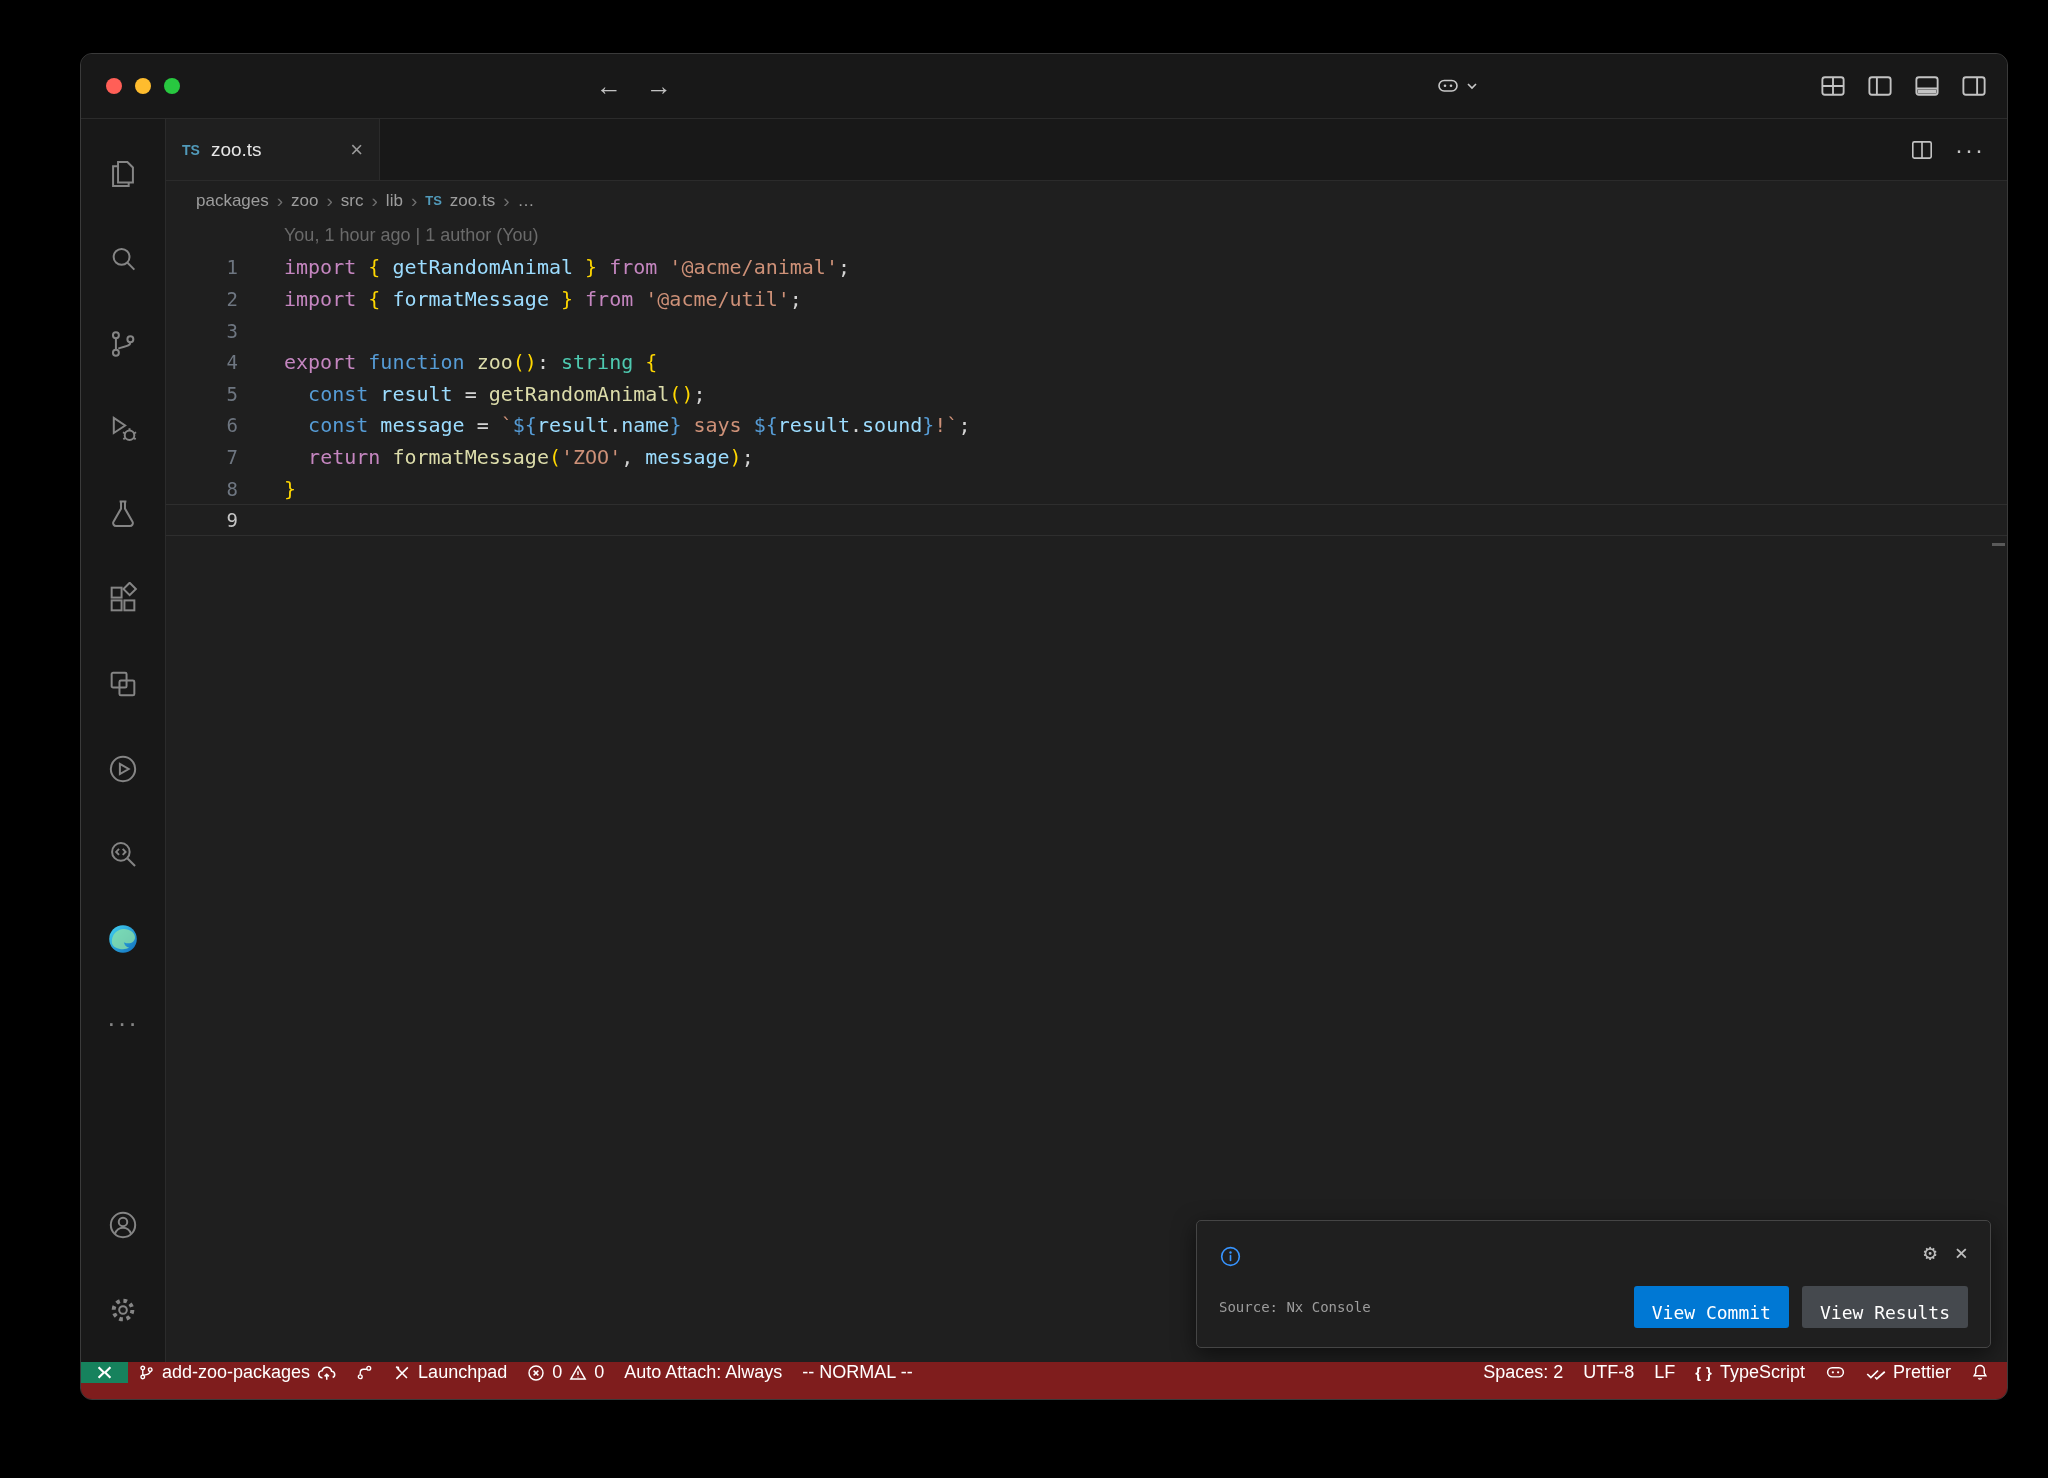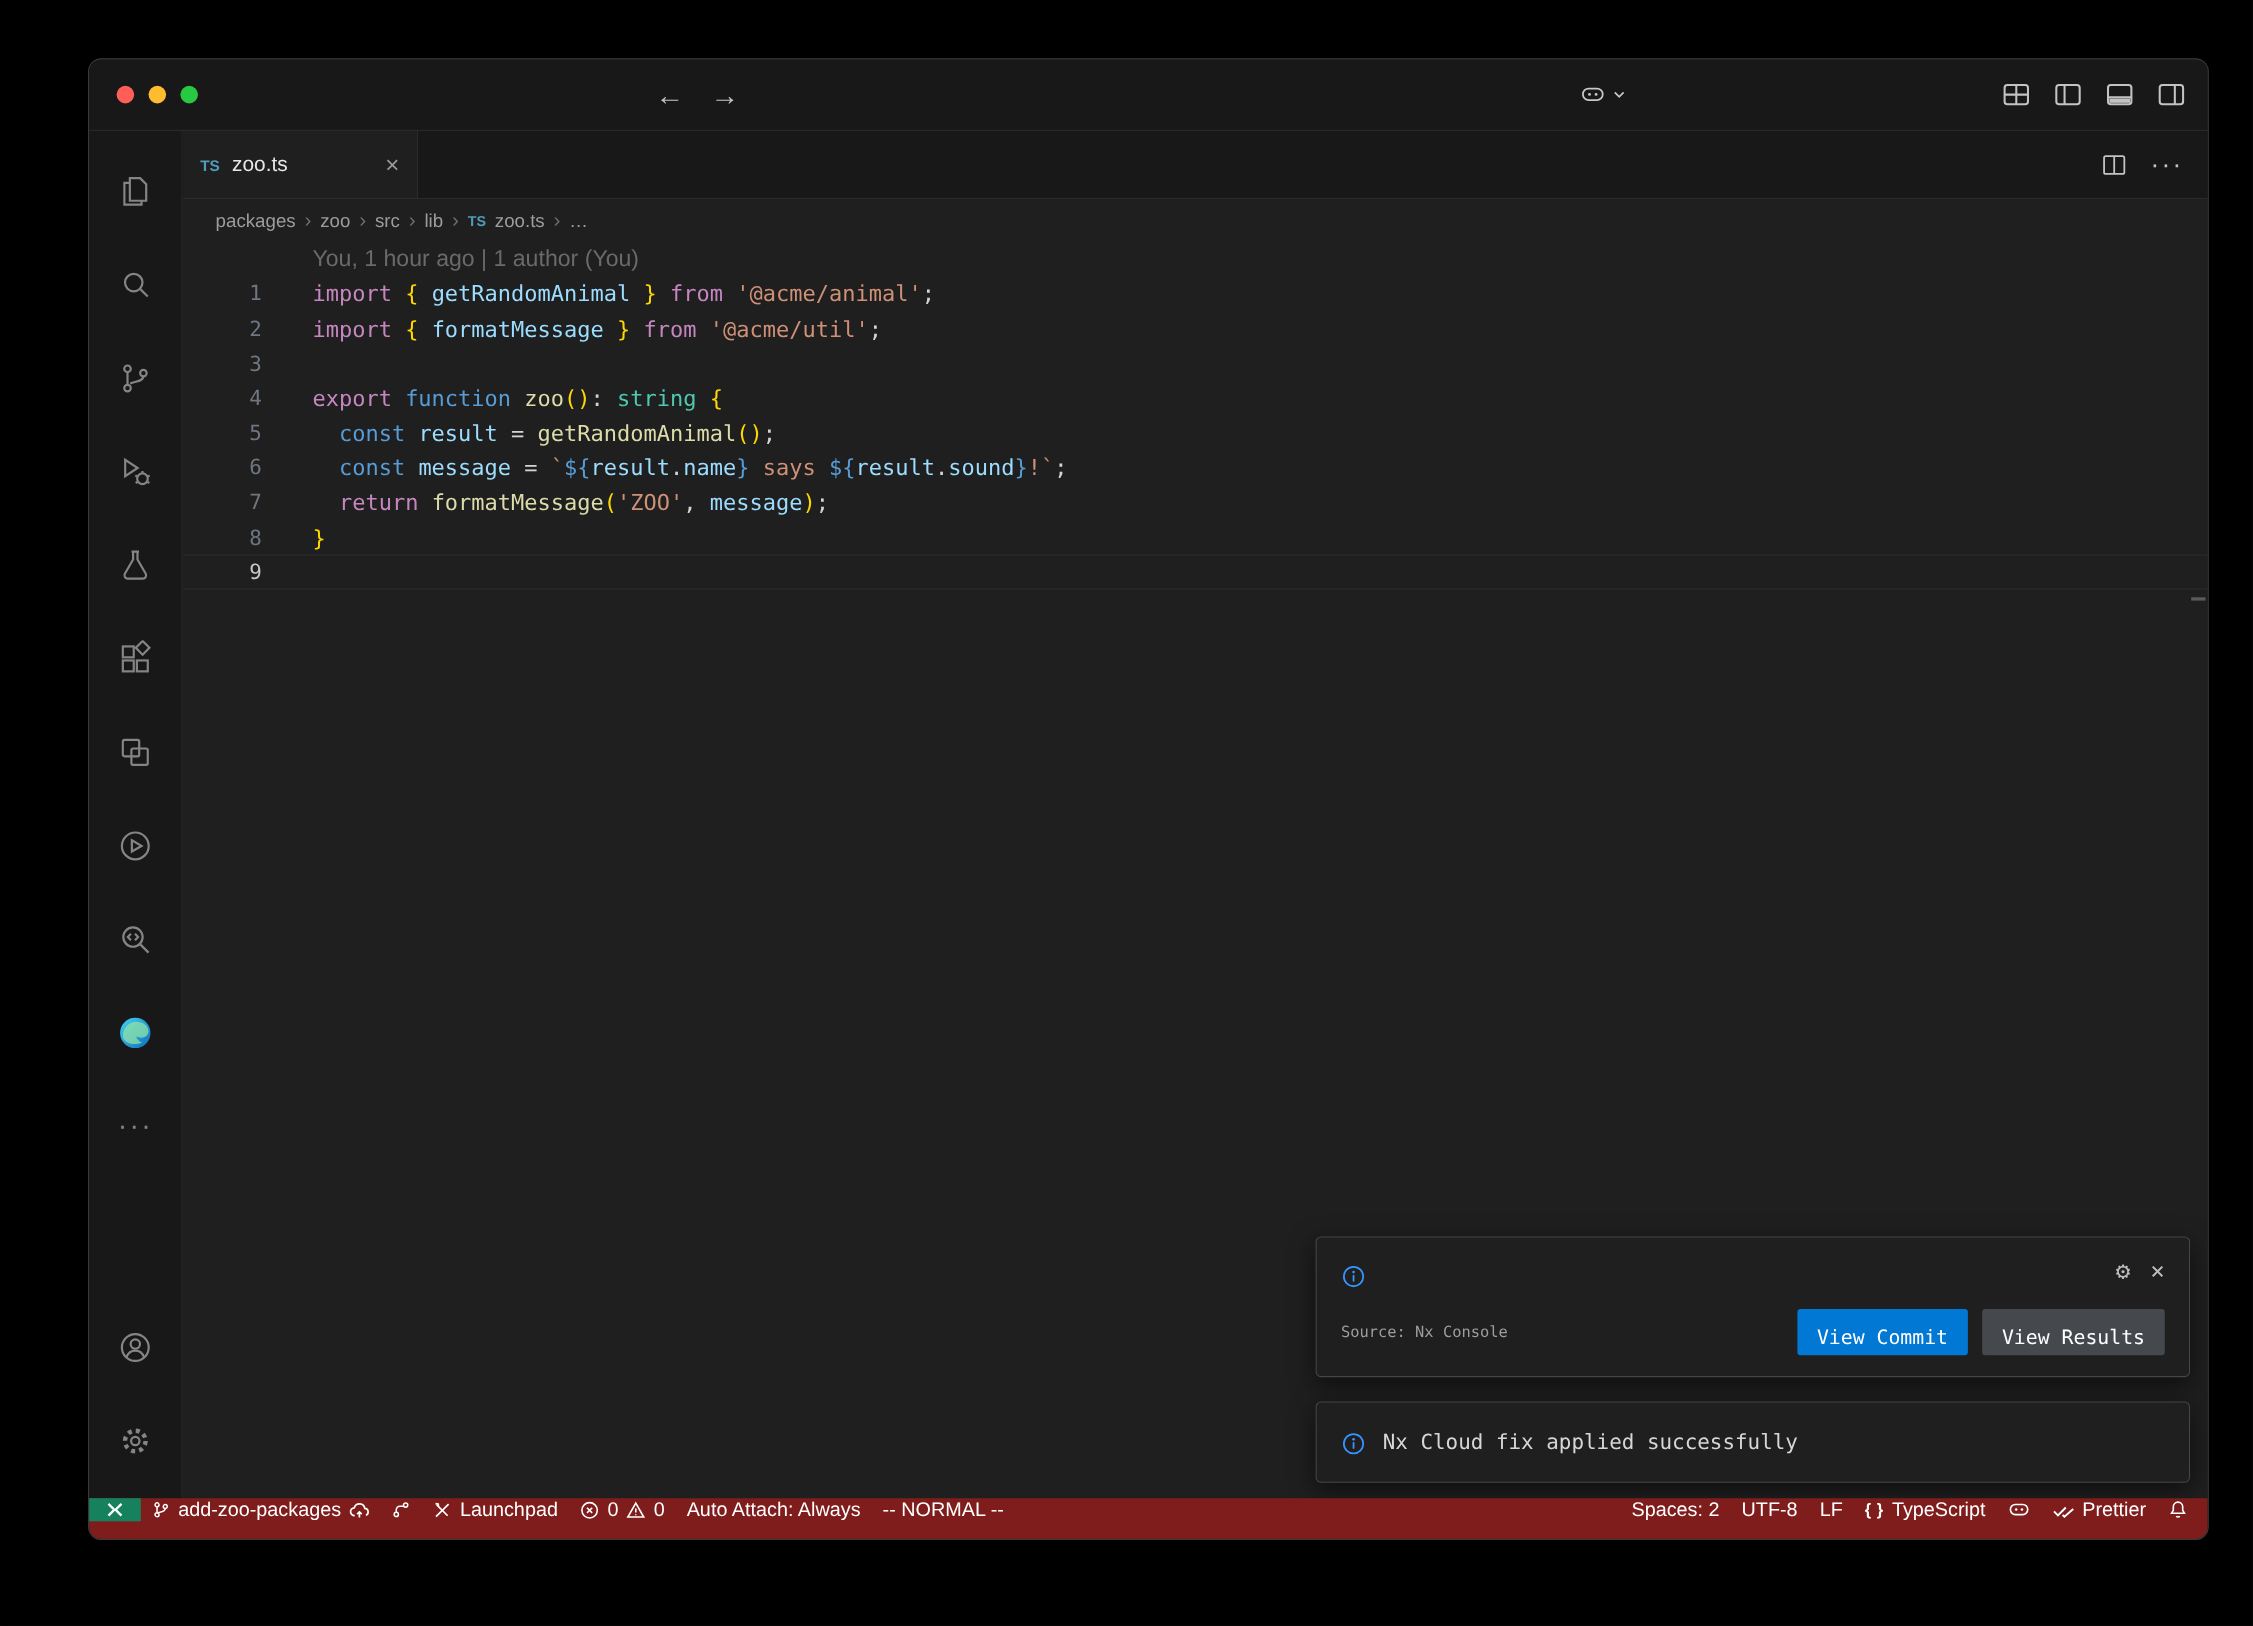--- a/index.html
+++ b/index.html
@@ -35,21 +35,21 @@
   .bc-item{cursor:pointer}
   .bc-sep{color:#6f6f6f;font-size:19px}
   .bc-ts{color:#519aba;font-weight:700;font-size:13px}
   
   .editor{flex:1;position:relative;overflow:hidden;font-family:"DejaVu Sans Mono",monospace;font-size:20px}
   .crow{display:flex;align-items:center;height:31.6px;white-space:pre;box-sizing:border-box}
   .crow.current{border-top:1px solid rgba(255,255,255,.07);border-bottom:1px solid rgba(255,255,255,.07)}
   .lnum{flex:none;width:72px;text-align:right;color:#6e7681;font-size:19px}
   .lnum.cur{color:#c6c6c6}
   .ltext{padding-left:46px;white-space:pre}
-  .blame{padding-left:46px;color:#6a6a6a;font-size:21px;font-family:"Liberation Sans",sans-serif}
+  .blame{padding-left:46px;color:#6a6a6a;font-size:18px;font-family:"Liberation Sans",sans-serif}
   .overview-mark{position:absolute;right:2px;top:323px;width:13px;height:3px;background:#5a5a5a}
   
   .toasts{position:absolute;right:16px;bottom:14px;width:795px;display:flex;flex-direction:column;gap:22px}
   .toast{background:#1f1f1f;border:1px solid #454545;border-radius:5px;box-shadow:0 6px 22px rgba(0,0,0,.55);color:#d6d6d6;box-sizing:border-box}
   .toast-big{padding:21px 22px 19px}
   .toast-main{display:flex;gap:15px;align-items:flex-start}
   .info-icon{flex:none;margin-top:3px}
   .toast-msg{line-height:1.72;max-width:565px;font-size:19px}
   .toast-tools{margin-left:auto;display:flex;gap:18px;color:#bdbdbd;font-size:22px}
   .toast-tools span{cursor:pointer;line-height:1}
@@ -279,30 +279,20 @@
               </div>
             </div>
             <div class="toast-footer">
               <span class="toast-source">Source: Nx Console</span>
               <div class="toast-btns">
                 <button class="btn btn-primary">View Commit</button>
                 <button class="btn btn-secondary">View Results</button>
               </div>
             </div>
           </div>
-          <div class="toast toast-small">
-            <span class="info-icon">
-                <svg width="23" height="23" viewBox="0 0 24 24" fill="none">
-                  <circle cx="12" cy="12" r="9.2" stroke="#3794ff" stroke-width="1.7"></circle>
-                  <circle cx="12" cy="7.8" r="1.25" fill="#3794ff"></circle>
-                  <rect x="11.15" y="10.3" width="1.7" height="6.6" rx=".85" fill="#3794ff"></rect>
-                </svg>
-              </span>
-            <span>Nx Cloud fix applied successfully</span>
-          </div>
         </div>
       </div>
     </div>
   </div>
 
   <div class="statusbar">
     <div class="sb-left">
       <div class="sb-item sb-remote">
         <svg width="19" height="19" viewBox="0 0 16 16" fill="none" stroke="#fff" stroke-width="1.8">
             <path d="M3 3.5 7.5 8 3 12.5M13 3.5 8.5 8l4.5 4.5"></path>

